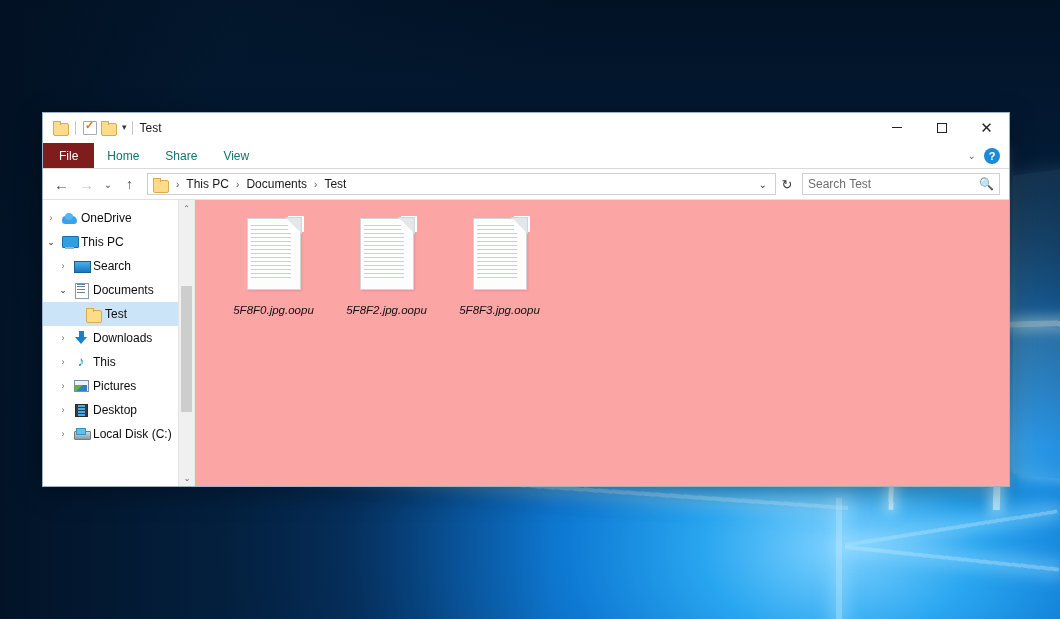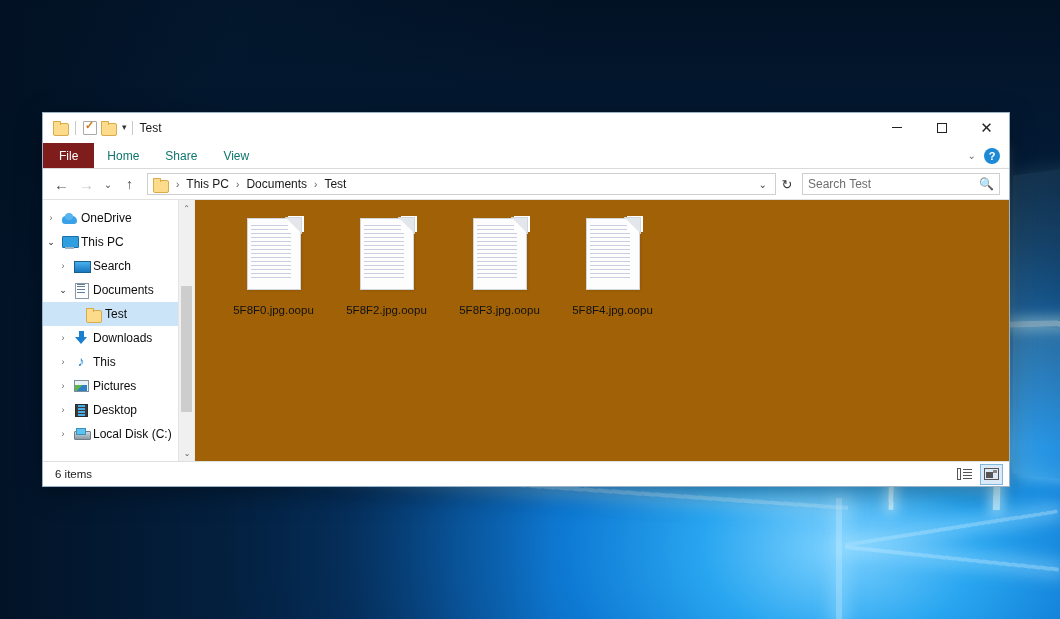--- a/index.html
+++ b/index.html
@@ -249,21 +249,21 @@
     height: 16px; display: flex; align-items: center; justify-content: center;
     font-size: 8px; color: #5a5a5a; background: #f0f0f0;
   }
   .sb-arrow.bottom { position: absolute; bottom: 0; width: 16px; }
   .sb-thumb {
     position: absolute; left: 2px; width: 11px; top: 86px; height: 126px;
     background: #cdcdcd; border-radius: 1px;
   }
 
   
-  .content { flex: 1; background: #a16207; position: relative; overflow: hidden; }
+  .content { flex: 1; background: #fca5a5; position: relative; overflow: hidden; font-style: italic; }
   .filegrid {
     display: flex; flex-wrap: wrap; align-content: flex-start;
     padding: 12px 0 0 22px;
   }
   .fileitem {
     width: 113px; display: flex; flex-direction: column; align-items: center;
     padding-top: 4px;
   }
   .fileicon {
     width: 60px; height: 76px; position: relative; margin-bottom: 10px;
@@ -533,42 +533,21 @@
             <div class="fileicon">
               <div class="page-body"></div>
               <div class="page-lines"></div>
               <div class="page-fold-cut"></div>
               <div class="page-fold"></div>
               <div class="page-fold-edge"></div>
             </div>
             <div class="filename">5F8F3.jpg.oopu</div>
           </div>
 
-          <div class="fileitem">
-            <div class="fileicon">
-              <div class="page-body"></div>
-              <div class="page-lines"></div>
-              <div class="page-fold-cut"></div>
-              <div class="page-fold"></div>
-              <div class="page-fold-edge"></div>
-            </div>
-            <div class="filename">5F8F4.jpg.oopu</div>
-          </div>
 
 
         </div>
       </div>
     </div>
 
-    <div class="statusbar">
-      <span class="status-text">6 items</span>
-      <div class="view-btns">
-        <div class="view-btn">
-          <span class="vb-details"></span>
-        </div>
-        <div class="view-btn active">
-          <span class="vb-large"></span>
-        </div>
-      </div>
-    </div>
 
   </div>
 </div>
 
 </body></html>

